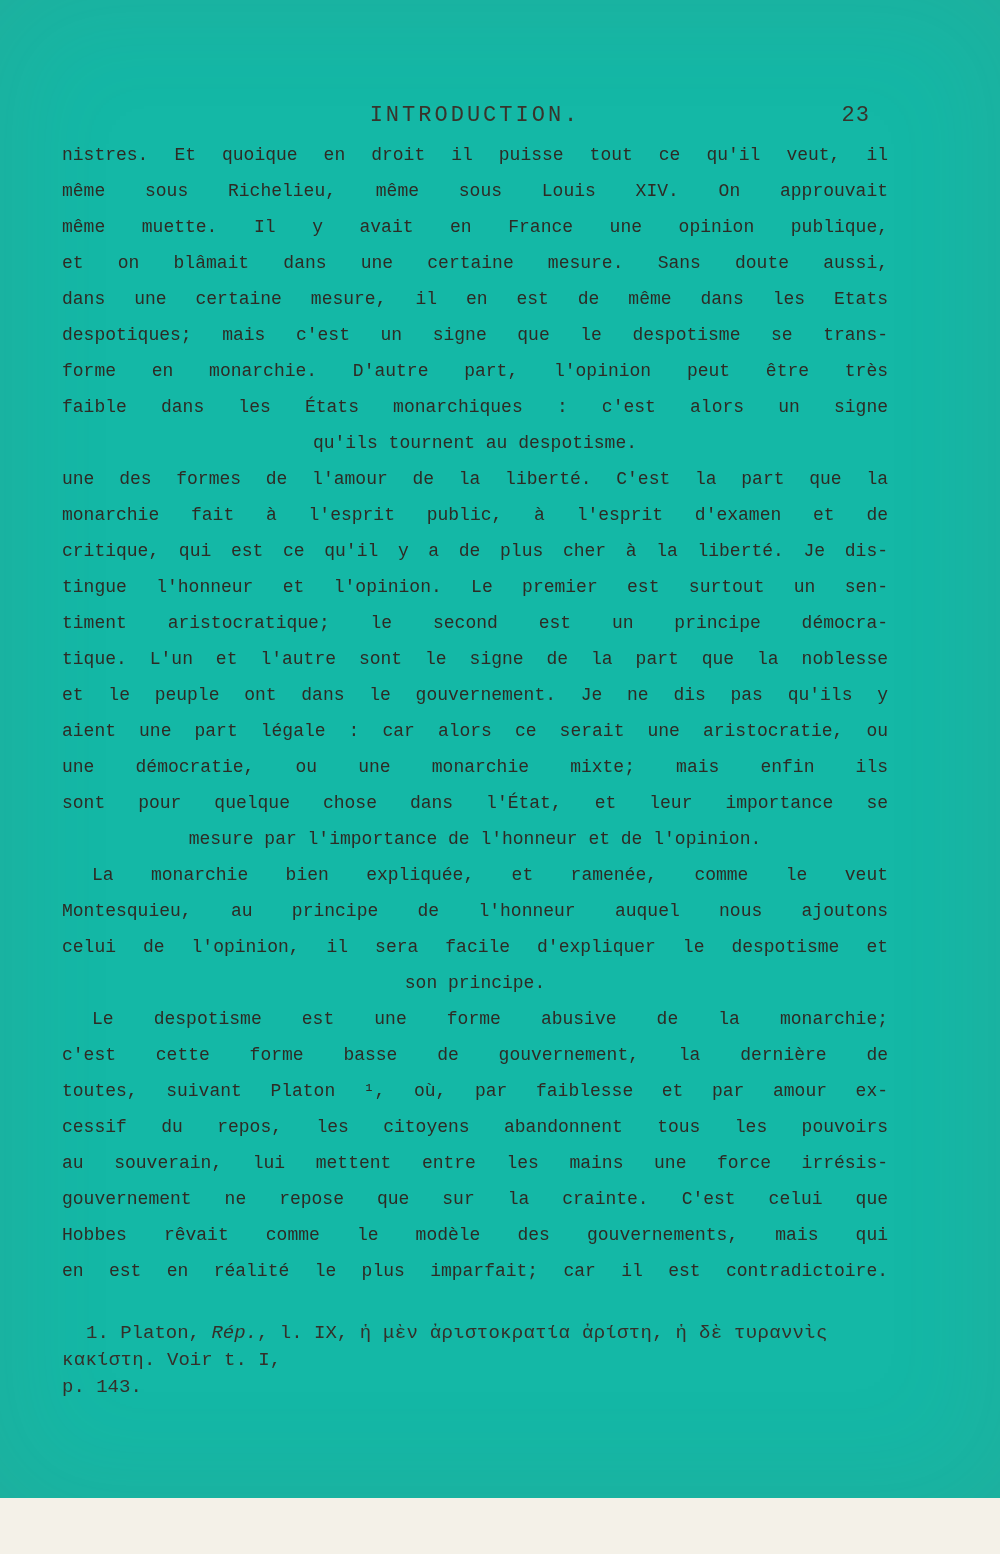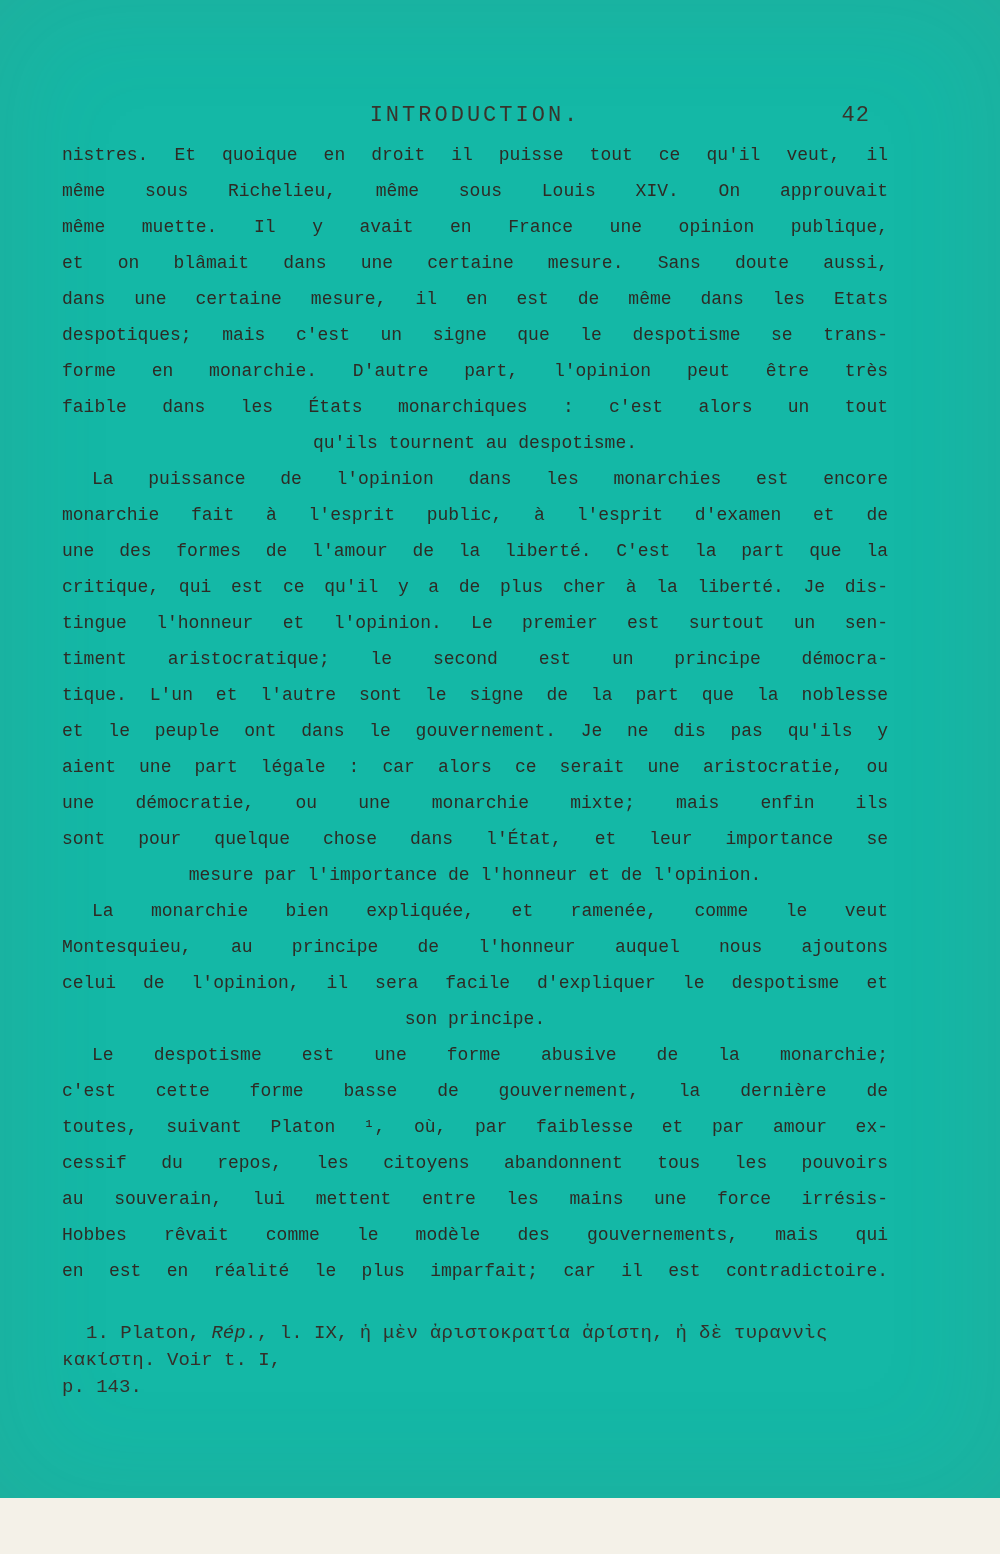--- a/index.html
+++ b/index.html
@@ -70,41 +70,40 @@
   .greek { letter-spacing: 0.3px; }
 </style>
 </head>
 <body>
 
 <div class="page">
   <div class="text-col">
 
     <header class="running-header">
       <span class="header-title">INTRODUCTION.</span>
-      <span class="page-number">42</span>
+      <span class="page-number">23</span>
     </header>
 
     <main class="body-text">
 
       <div class="paragraph">
         <div class="line jl">nistres. Et quoique en droit il puisse tout ce qu'il veut, il</div>
         <div class="line jl">même sous Richelieu, même sous Louis XIV. On approuvait</div>
         <div class="line jl">même muette. Il y avait en France une opinion publique,</div>
         <div class="line jl">et on blâmait dans une certaine mesure. Sans doute aussi,</div>
         <div class="line jl">dans une certaine mesure, il en est de même dans les Etats</div>
         <div class="line jl">despotiques; mais c'est un signe que le despotisme se trans-</div>
         <div class="line jl">forme en monarchie. D'autre part, l'opinion peut être très</div>
-        <div class="line jl">faible dans les États monarchiques : c'est alors un tout</div>
+        <div class="line jl">faible dans les États monarchiques : c'est alors un signe</div>
         <div class="line">qu'ils tournent au despotisme.</div>
       </div>
 
       <div class="paragraph">
-        <div class="line jl indent">La puissance de l'opinion dans les monarchies est encore</div>
+        <div class="line jl">une des formes de l'amour de la liberté. C'est la part que la</div>
         <div class="line jl">monarchie fait à l'esprit public, à l'esprit d'examen et de</div>
-        <div class="line jl">une des formes de l'amour de la liberté. C'est la part que la</div>
         <div class="line jl">critique, qui est ce qu'il y a de plus cher à la liberté. Je dis-</div>
         <div class="line jl">tingue l'honneur et l'opinion. Le premier est surtout un sen-</div>
         <div class="line jl">timent aristocratique; le second est un principe démocra-</div>
         <div class="line jl">tique. L'un et l'autre sont le signe de la part que la noblesse</div>
         <div class="line jl">et le peuple ont dans le gouvernement. Je ne dis pas qu'ils y</div>
         <div class="line jl">aient une part légale : car alors ce serait une aristocratie, ou</div>
         <div class="line jl">une démocratie, ou une monarchie mixte; mais enfin ils</div>
         <div class="line jl">sont pour quelque chose dans l'État, et leur importance se</div>
         <div class="line">mesure par l'importance de l'honneur et de l'opinion.</div>
       </div>
@@ -115,20 +114,21 @@
         <div class="line jl">celui de l'opinion, il sera facile d'expliquer le despotisme et</div>
         <div class="line">son principe.</div>
       </div>
 
       <div class="paragraph">
         <div class="line jl indent">Le despotisme est une forme abusive de la monarchie;</div>
         <div class="line jl">c'est cette forme basse de gouvernement, la dernière de</div>
         <div class="line jl">toutes, suivant Platon ¹, où, par faiblesse et par amour ex-</div>
         <div class="line jl">cessif du repos, les citoyens abandonnent tous les pouvoirs</div>
         <div class="line jl">au souverain, lui mettent entre les mains une force irrésis-</div>
+        <div class="line jl">gouvernement ne repose que sur la crainte. C'est celui que</div>
         <div class="line jl">Hobbes rêvait comme le modèle des gouvernements, mais qui</div>
         <div class="line jl">en est en réalité le plus imparfait; car il est contradictoire.</div>
       </div>
 
     </main>
 
     <footer class="footnote">
       <div class="footnote-first"><span>1. Platon, </span><span class="italic">Rép.</span><span>, l. IX, </span><span class="greek">ἡ μὲν ἀριστοκρατία ἀρίστη, ἡ δὲ τυραννὶς κακίστη.</span><span> Voir t. I,</span></div>
       <div>p. 143.</div>
     </footer>

